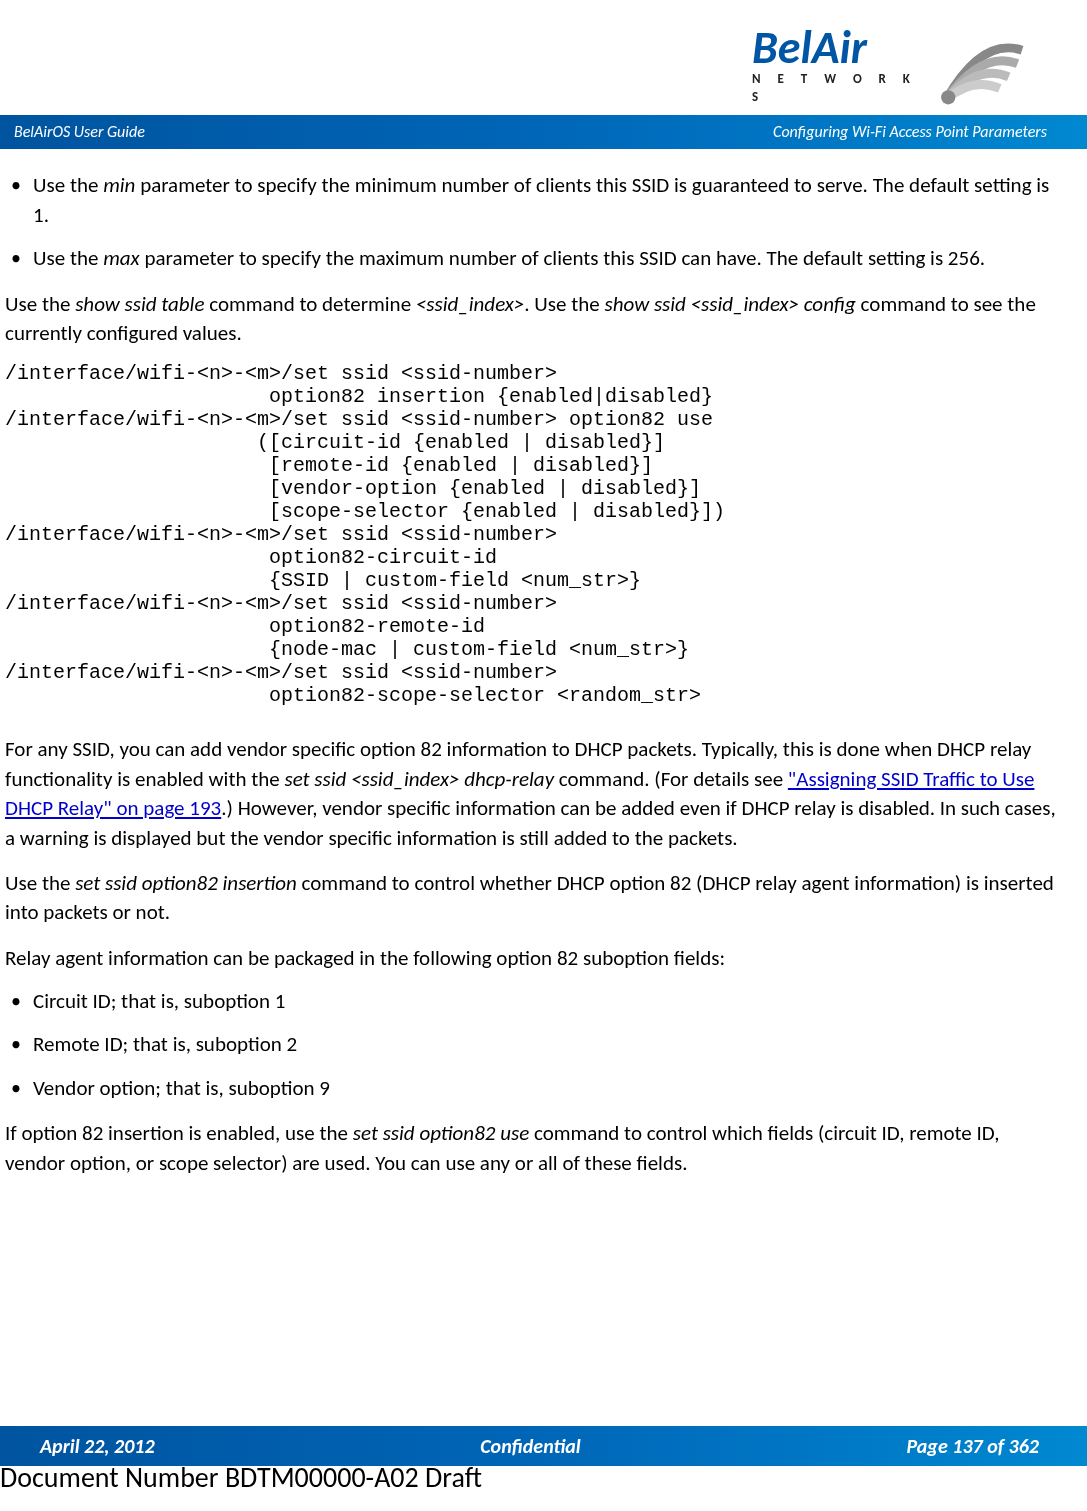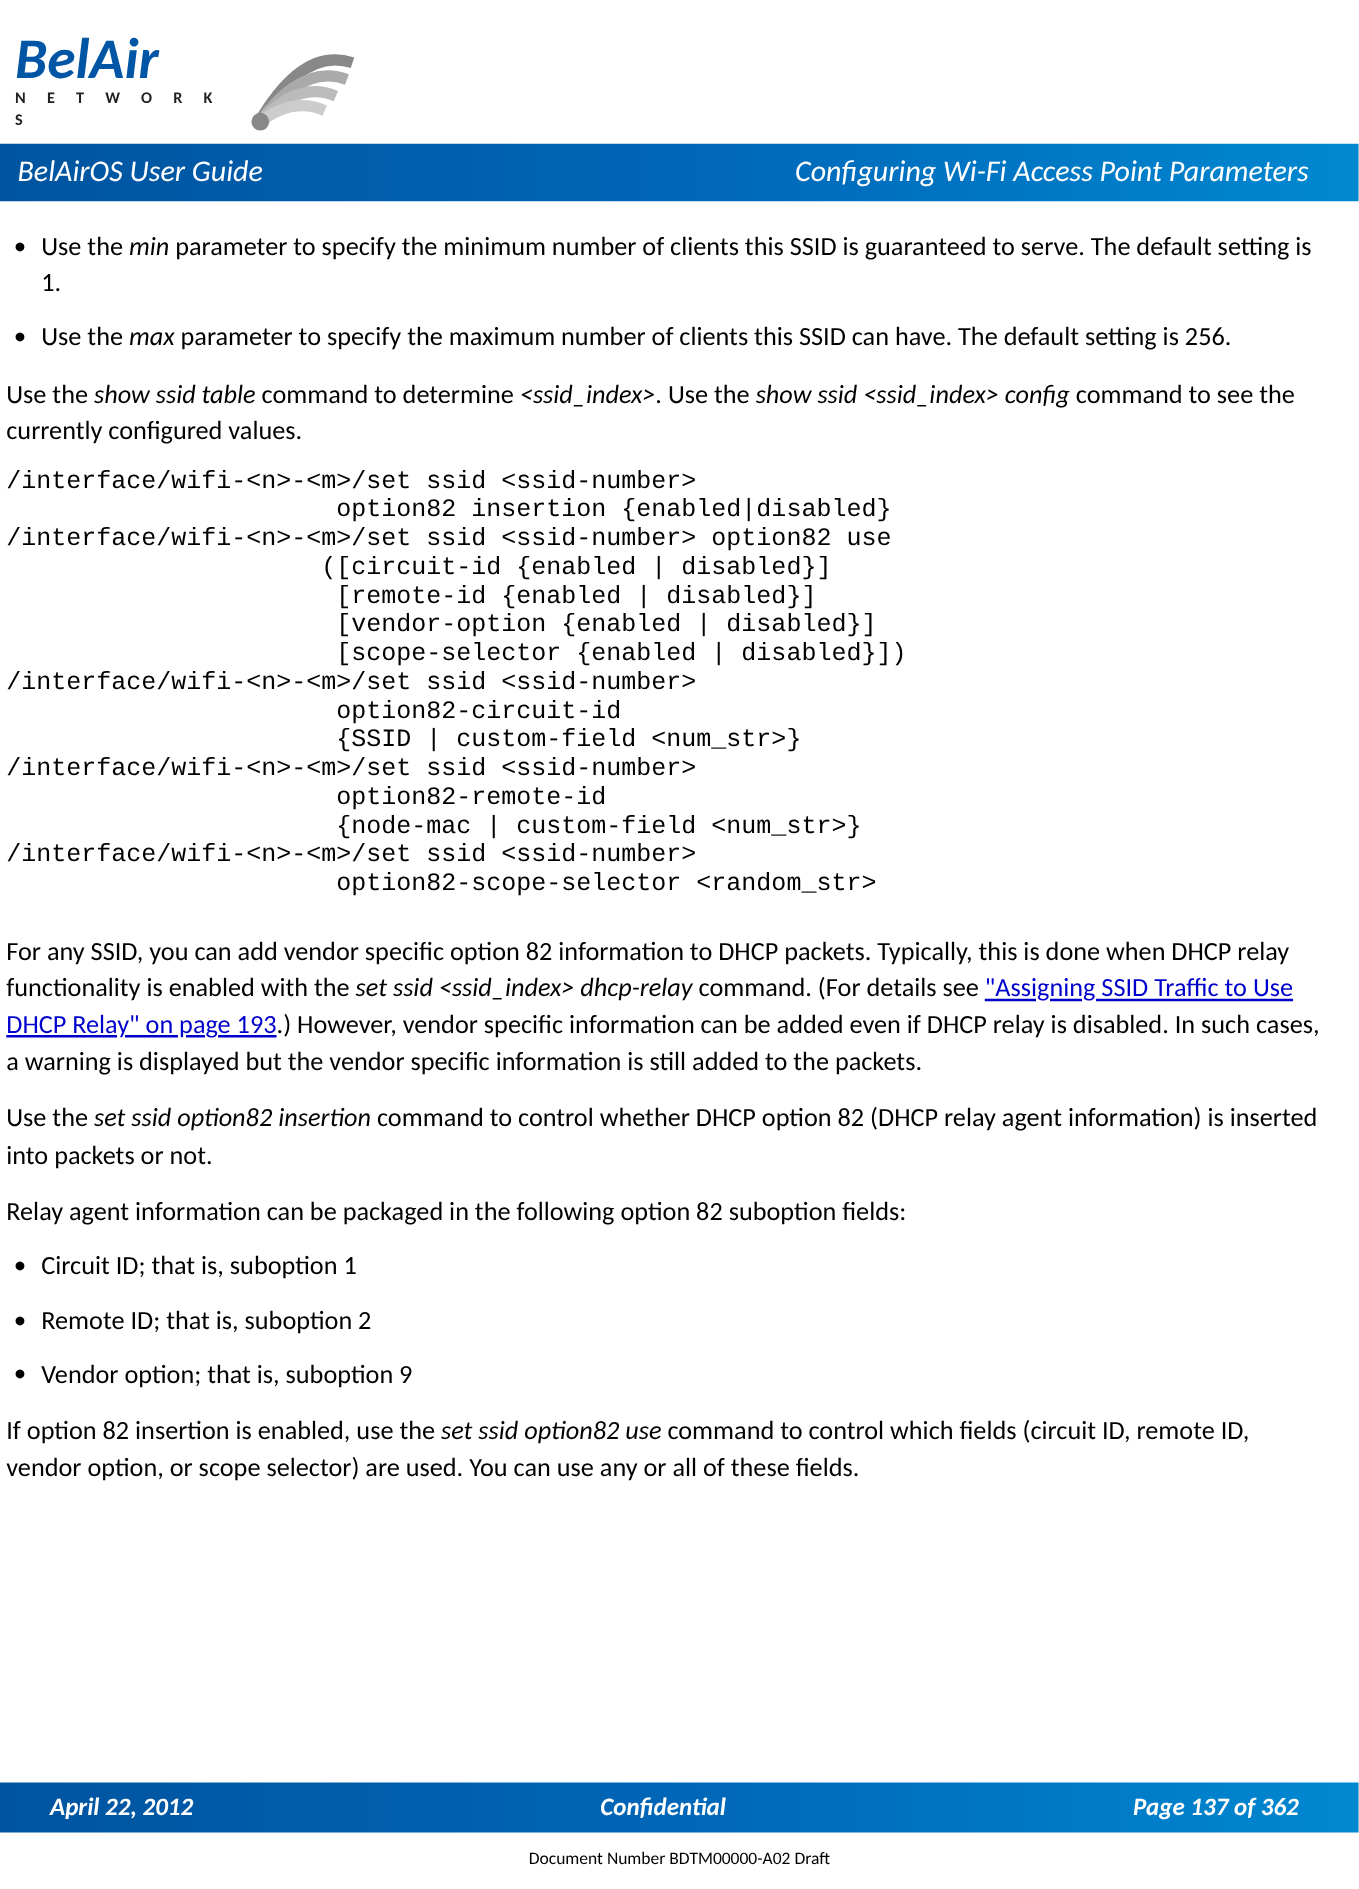--- a/index.html
+++ b/index.html
@@ -8,21 +8,21 @@
       width: 1087px;
       height: 1511px;
       background: #fff;
       position: relative;
       font-size: 21px;
       line-height: 1.4;
       color: #000;
     }
     .header-logos {
       display: flex;
-      justify-content: flex-start;
+      justify-content: flex-end;
       align-items: center;
       padding: 20px 60px 0 12px;
       height: 115px;
     }
     .logo-left {
       width: 185px;
     }
     .logo-belair-text {
       font-size: 46px;
       font-style: italic;
@@ -40,21 +40,21 @@
     .logo-right-icon {
       width: 90px;
       height: 80px;
     }
     .title-bar {
       background: linear-gradient(to right, #00549f 0%, #0066b8 50%, #0088d0 100%);
       color: #fff;
       display: flex;
       justify-content: space-between;
       padding: 6px 40px 6px 14px;
-      font-size: 24px;
+      font-size: 16px;
       font-style: italic;
       margin-bottom: 22px;
     }
     .content {
       display: flex;
       padding: 0 30px 0 5px;
     }
     .side-col {
       width: 230px;
       flex-shrink: 0;
@@ -113,22 +113,22 @@
       justify-content: space-between;
       padding: 6px 48px 6px 40px;
       font-size: 20px;
       font-style: italic;
       font-weight: bold;
     }
     .doc-number {
       position: absolute;
       bottom: 14px;
       width: 100%;
-      text-align: center;
-      font-size: 14px;
+      text-align: left;
+      font-size: 28px;
     }
   </style>
 </head>
 <body>
 
 <div class="header-logos">
   <div class="logo-left">
     <div class="logo-belair-text">BelAir</div>
     <div class="logo-networks-text">N E T W O R K S</div>
   </div>

